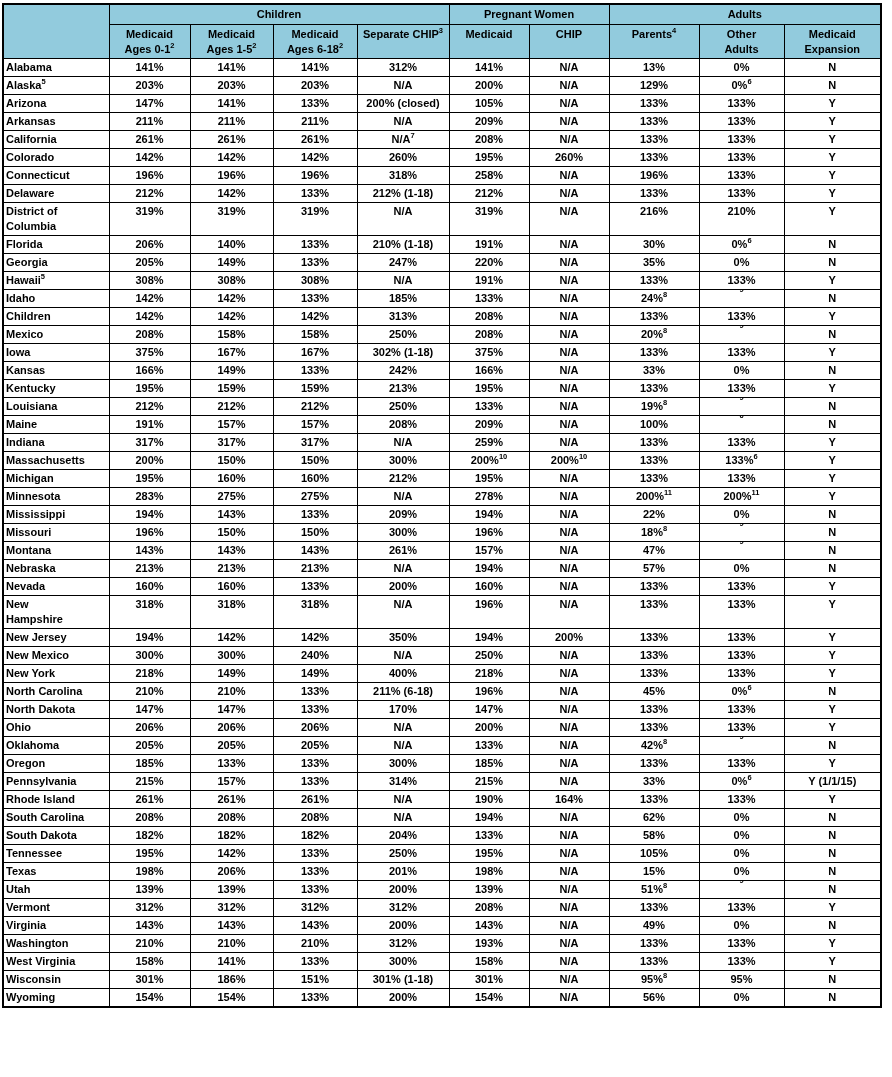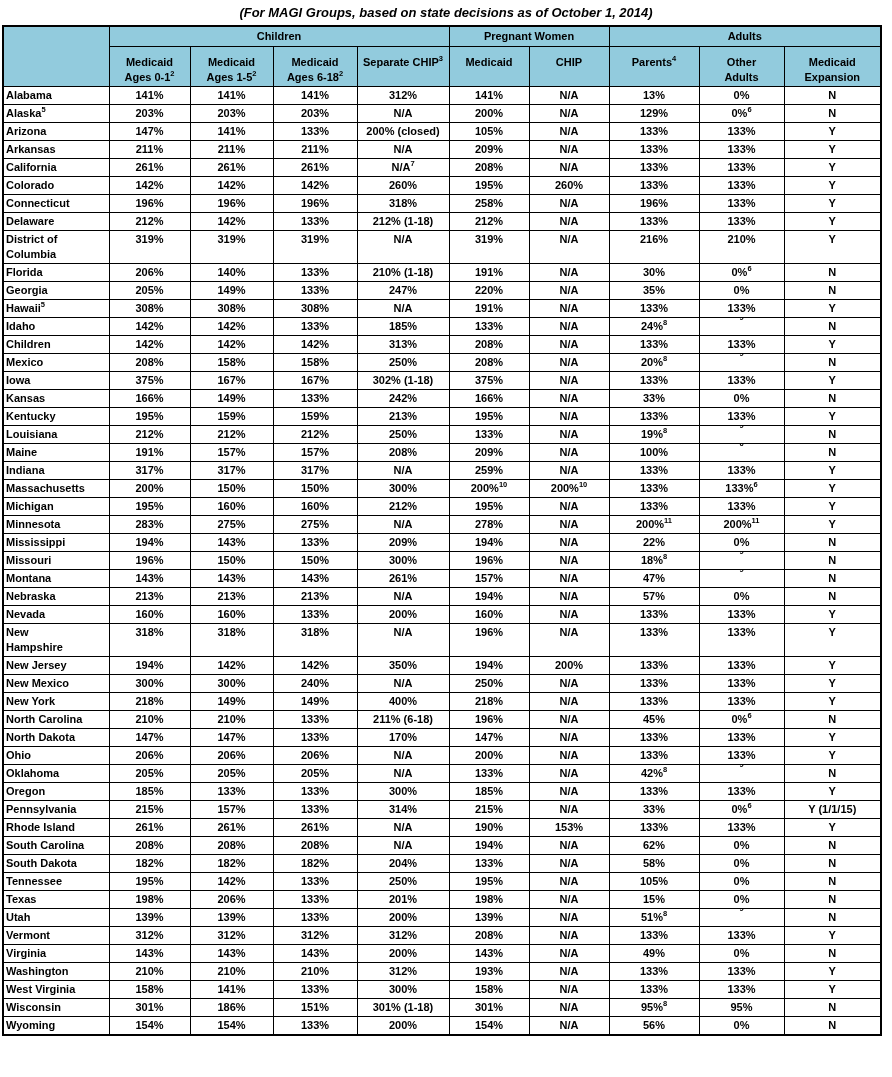--- a/index.html
+++ b/index.html
@@ -40,39 +40,38 @@
     font-size: 11px;
     padding: 1px 2px;
     overflow: hidden;
   }
   thead th {
     background: var(--header-bg);
     text-align: center;
     vertical-align: middle;
   }
   tr.group-row th { height: 20px; line-height: 16px; }
-  tr.col-row th { height: 34px; line-height: 15px; vertical-align: top; padding-top: 8px; }
+  tr.col-row th { height: 34px; line-height: 15px; vertical-align: top; padding-top: 2px; }
   tbody td {
     text-align: center;
     vertical-align: top;
     height: 15px;
     line-height: 15px;
     background: #ffffff;
   }
   tbody td.state {
     text-align: left;
   }
   sup { font-size: 7.5px; line-height: 0; vertical-align: super; }
   td.sup-only sup { vertical-align: top; position: relative; top: -1px; }
 </style>
 </head>
 <body>
 
 <div class="page">
-  <div class="subtitle">(For MAGI Groups, based on state decisions as of October 1, 2014)</div>
 
   <table class="elig">
     <colgroup>
       <col style="width:106px">
         <col style="width:81px">
         <col style="width:83px">
         <col style="width:84px">
       <col style="width:92px">
         <col style="width:80px">
         <col style="width:80px">
@@ -568,21 +567,21 @@
           <td>0%<sup>6</sup></td>
           <td>Y (1/1/15)</td>
         </tr>
         <tr>
           <td class="state">Rhode Island</td>
           <td>261%</td>
           <td>261%</td>
           <td>261%</td>
           <td>N/A</td>
           <td>190%</td>
-          <td>153%</td>
+          <td>164%</td>
           <td>133%</td>
           <td>133%</td>
           <td>Y</td>
         </tr>
         <tr>
           <td class="state">South Carolina</td>
           <td>208%</td>
           <td>208%</td>
           <td>208%</td>
           <td>N/A</td>

